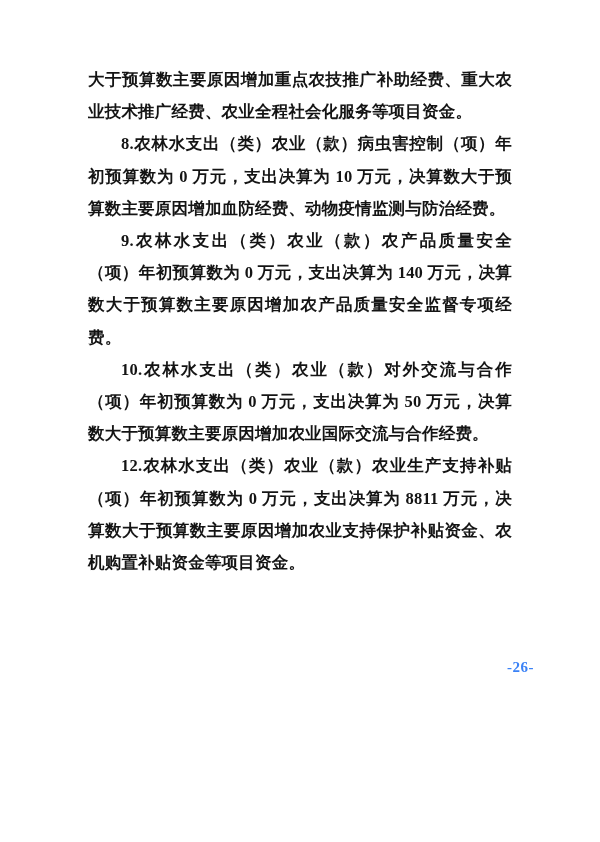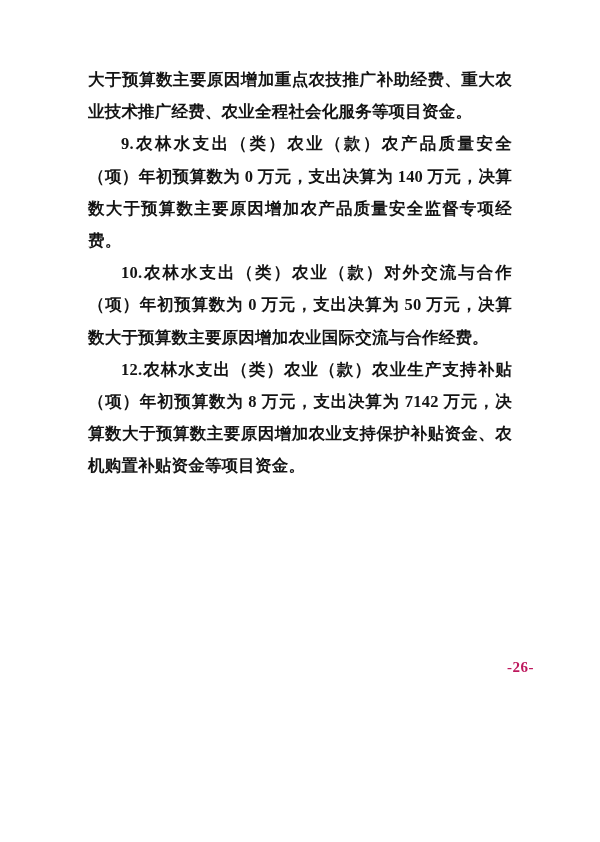--- a/index.html
+++ b/index.html
@@ -35,29 +35,30 @@
   }
   .para.no-indent {
     text-indent: 0;
   }
   .page-number {
     position: absolute;
     right: 66px;
     bottom: 44px;
     font-size: 15px;
     font-weight: 700;
-    color: #be185d;
+    color: #3b82f6;
     letter-spacing: 0.5px;
     font-family: "Liberation Serif", "DejaVu Serif", serif;
   }
 </style>
 </head>
 <body>
 
 <div class="page">
   <div class="content">
     <p class="para no-indent">大于预算数主要原因增加重点农技推广补助经费、重大农业技术推广经费、农业全程社会化服务等项目资金。</p>
+    <p class="para">8.农林水支出（类）农业（款）病虫害控制（项）年初预算数为 0 万元，支出决算为 10 万元，决算数大于预算数主要原因增加血防经费、动物疫情监测与防治经费。</p>
     <p class="para">9.农林水支出（类）农业（款）农产品质量安全（项）年初预算数为 0 万元，支出决算为 140 万元，决算数大于预算数主要原因增加农产品质量安全监督专项经费。</p>
     <p class="para">10.农林水支出（类）农业（款）对外交流与合作（项）年初预算数为 0 万元，支出决算为 50 万元，决算数大于预算数主要原因增加农业国际交流与合作经费。</p>
-    <p class="para">12.农林水支出（类）农业（款）农业生产支持补贴（项）年初预算数为 8 万元，支出决算为 7142 万元，决算数大于预算数主要原因增加农业支持保护补贴资金、农机购置补贴资金等项目资金。</p>
+    <p class="para">12.农林水支出（类）农业（款）农业生产支持补贴（项）年初预算数为 0 万元，支出决算为 8811 万元，决算数大于预算数主要原因增加农业支持保护补贴资金、农机购置补贴资金等项目资金。</p>
   </div>
   <div class="page-number">-26-</div>
 </div>
 
 </body></html>

